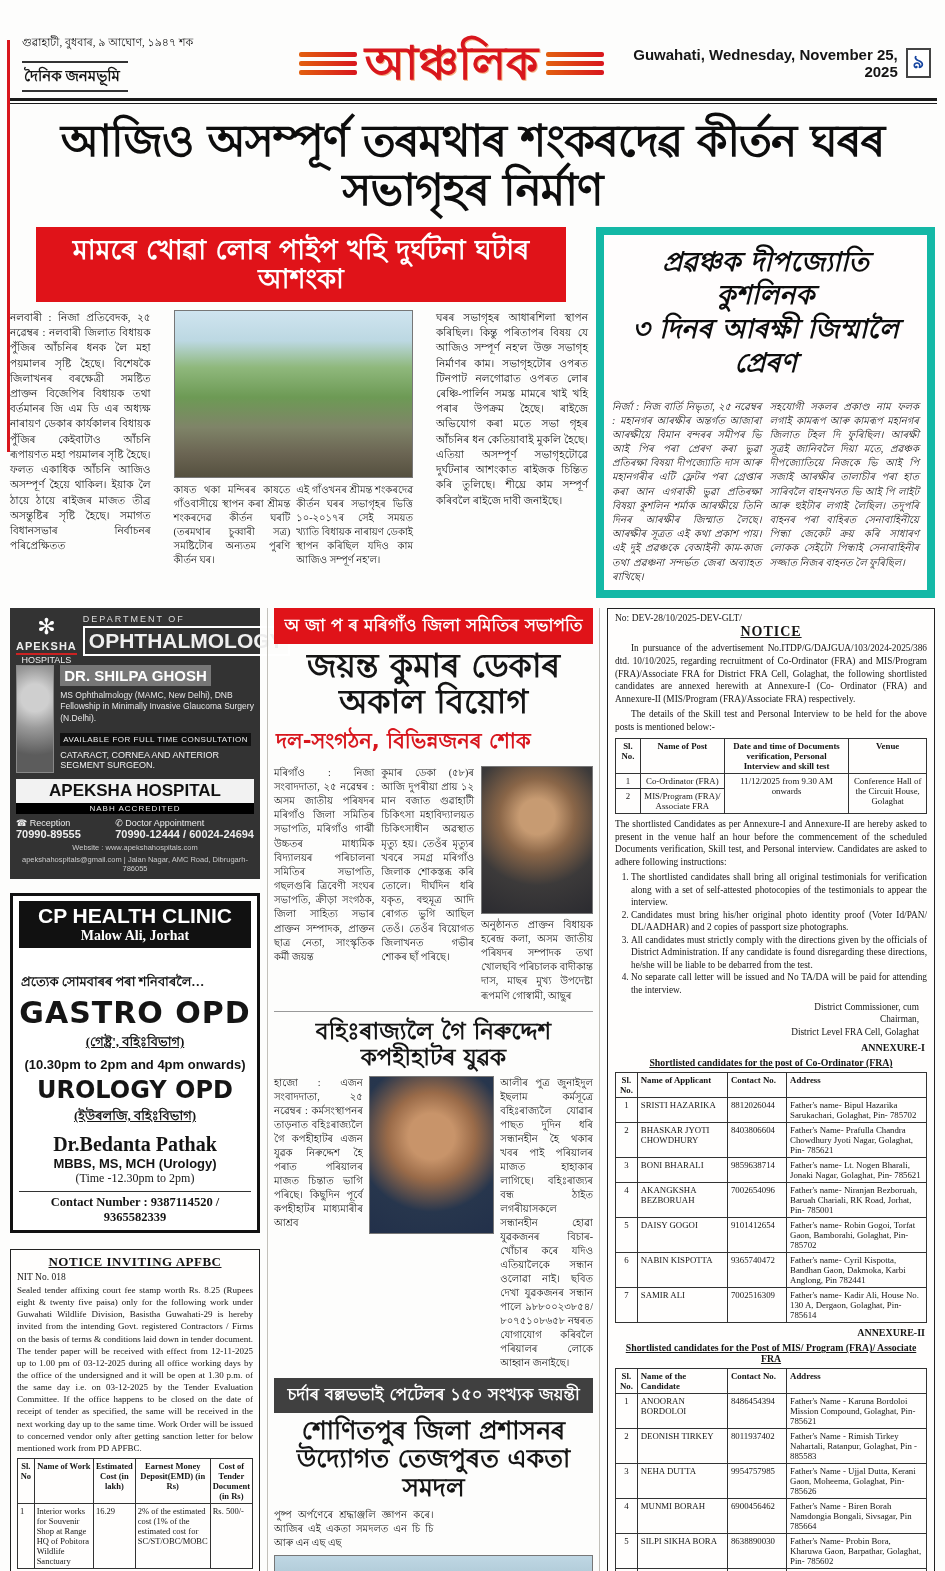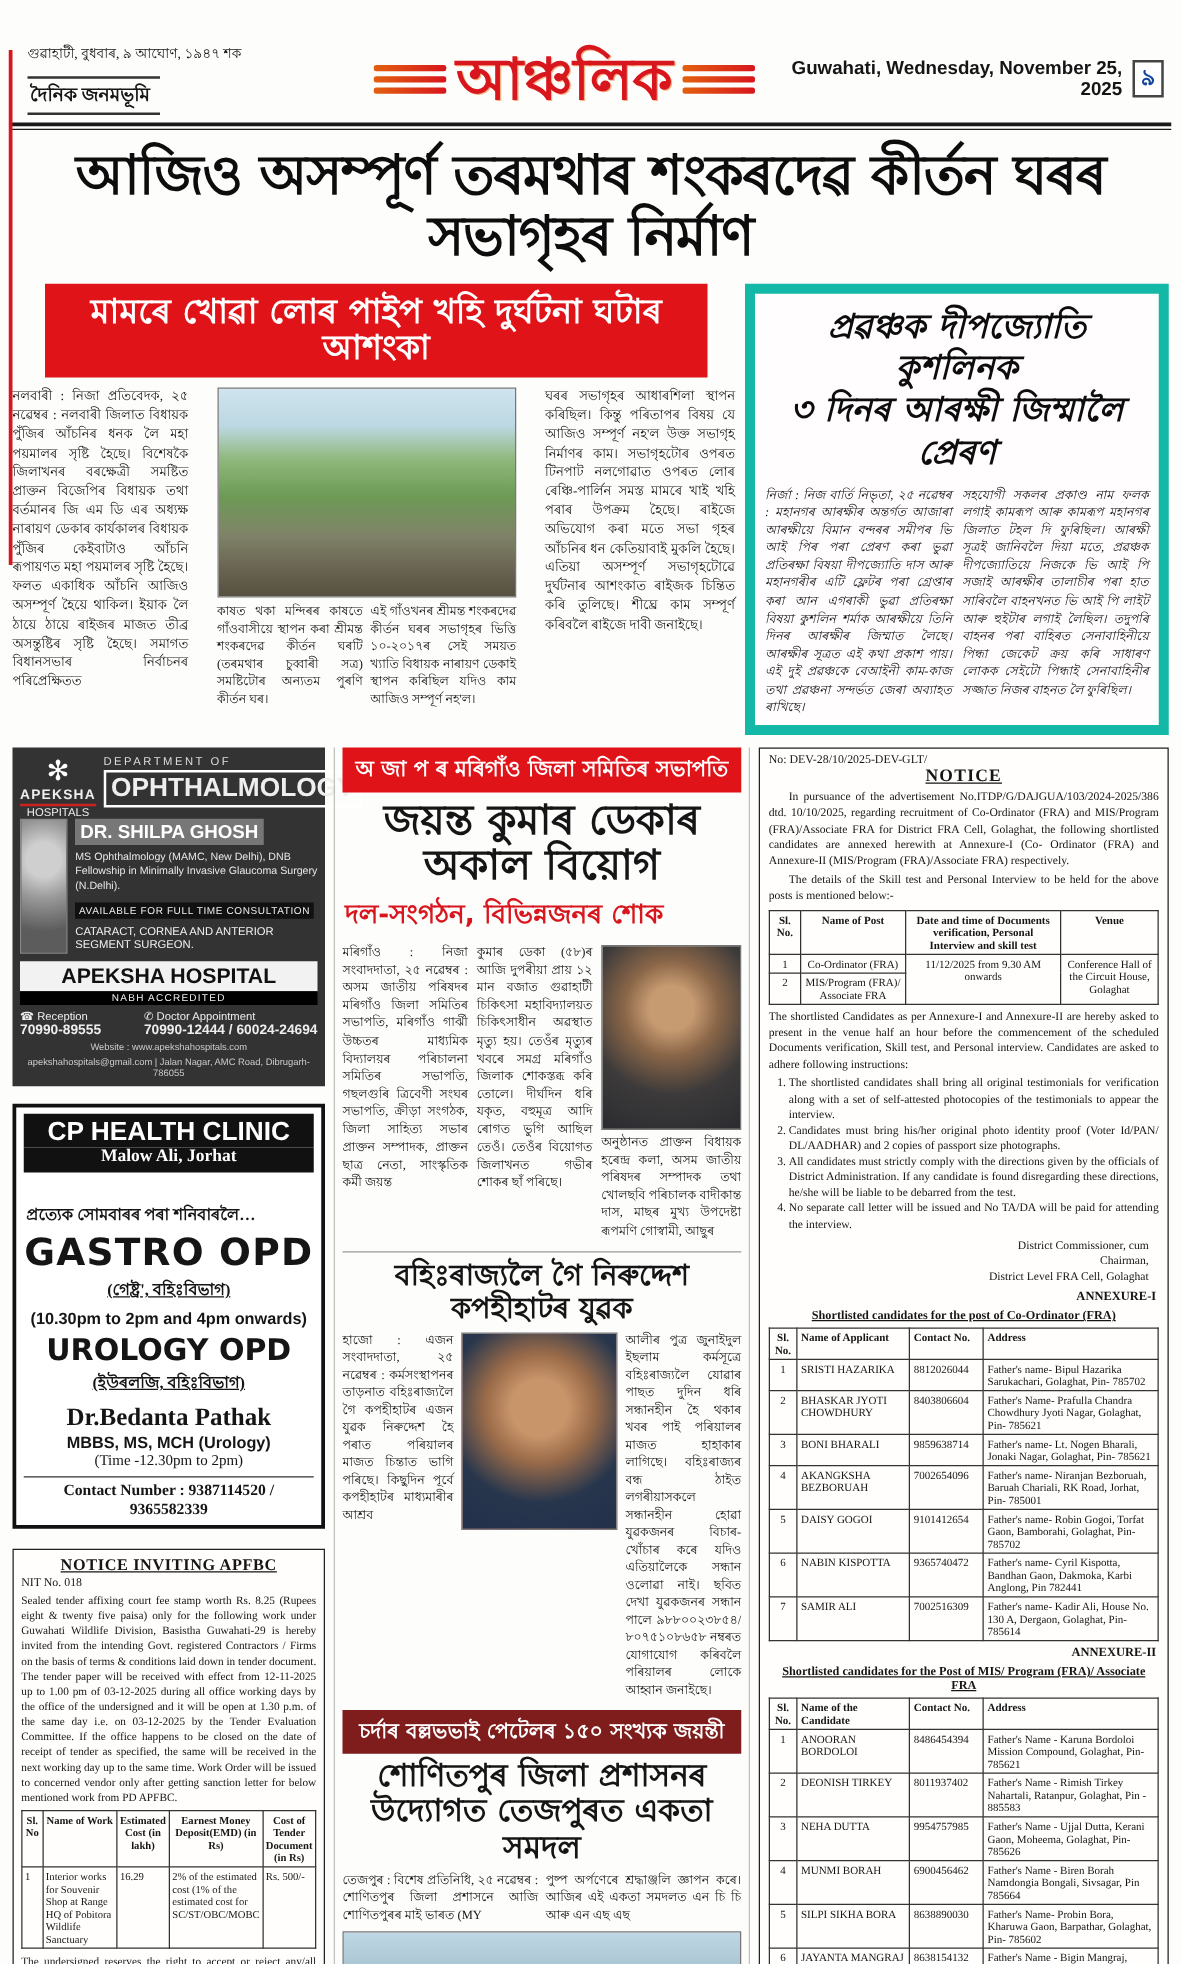--- a/index.html
+++ b/index.html
@@ -33,21 +33,21 @@
   .lead-center { width:252px; }
   .lead-c3 { width:160px; }
   .photo { border:1px solid #777; }
   .lead-photo { width:100%; height:168px; background:
       linear-gradient(180deg,#cfe4ef 0%,#bcd8e2 18%,#8fb87c 34%,#6d9a55 52%,#7f8468 70%,#6b6553 86%,#55503f 100%); }
   .lead-minis { display:flex; gap:6px; margin-top:5px; }
   .lead-minis div { width:50%; font-size:10px; text-align:justify; line-height:1.4; }
   .fraud { width:347px; border:8px solid #14b8a6; padding:6px 8px; background:#fffdfd;font-style:italic; }
   .fraud h2 { font-family:"DejaVu Sans", sans-serif; font-weight:bold; font-size:27px; line-height:1.25; text-align:center; margin:4px 0 10px 0; color:#0d0d0d; }
   .fraud-cols { display:flex; gap:8px; }
-  .fraud-cols div { width:50%; font-size:10px; text-align:justify; line-height:1.42; }
+  .fraud-cols div { width:50%; font-size:10px; text-align:justify; line-height:1.42;margin-top:10px; }
 
   
   .band { display:flex; gap:7px; margin-top:10px; padding:0 2px; }
   .colA { width:250px; }
   .colB { width:333px; border-left:1px solid #c2c0ba; border-right:1px solid #c2c0ba; padding:0 6px; }
   .colC { width:339px; }
 
   
   .apeksha { background:#333; color:#eee; font-family:"Liberation Sans", sans-serif; padding:6px; margin-bottom:14px; }
   .ap-top { display:flex; gap:6px; }
@@ -103,21 +103,21 @@
   .obit-c3 { width:112px; }
   .obit-photo { width:112px; height:148px; background:
       radial-gradient(circle at 50% 34%, #c79b72 0 16%, #8a6648 34%, #3c3a3a 62%, #2b2b30 100%),
       linear-gradient(#d8d4c8,#b5b0a2); margin-bottom:4px; }
   .story-headline { font-family:"DejaVu Sans", sans-serif; font-weight:bold; font-size:23px; text-align:center; line-height:1.15; margin:8px 0 5px 0; border-top:1px solid #999; padding-top:6px; }
   .my-flex { display:flex; gap:6px; }
   .my-col { font-size:10px; text-align:justify; line-height:1.4; width:92px; }
   .my-photo { width:130px; height:158px; background:
       radial-gradient(circle at 50% 38%, #c8946a 0 20%, #9a6b49 38%, #27364d 66%, #22304a 100%),
       linear-gradient(120deg,#b8342c,#d0463a); }
-  .kicker-pink { background:#7f1d1d; color:#fff; font-family:"DejaVu Sans", sans-serif; font-weight:bold; font-size:16.5px; text-align:center; padding:4px 0; margin:8px 0 4px 0; }
+  .kicker-pink { background:#404040; color:#fff; font-family:"DejaVu Sans", sans-serif; font-weight:bold; font-size:16.5px; text-align:center; padding:4px 0; margin:8px 0 4px 0; }
   .unity-headline { font-family:"DejaVu Sans", sans-serif; font-weight:bold; font-size:25px; text-align:center; line-height:1.15; margin-bottom:5px; }
   .unity-top { display:flex; gap:6px; font-size:10px; text-align:justify; line-height:1.4; }
   .unity-top div { width:50%; }
   .unity-photo { width:100%; height:150px; margin:5px 0; background:
       linear-gradient(180deg,#bfd7e4 0%,#a6c2cf 22%,#5d7a52 34%,#4c6a45 44%,#8b8d83 58%,#b3aa97 76%,#9c9280 100%); }
 
   
   .notice { border:1.5px solid #222; padding:4px 7px; font-size:9.3px; background:#fffefd; }
   .notice .refno { font-size:9.5px; }
   .notice h3 { text-align:center; font-size:14px; text-decoration:underline; letter-spacing:1px; margin:1px 0 2px 0; }
@@ -304,21 +304,20 @@
         <div class="my-photo photo"></div>
         <div class="my-col" style="width:96px">আলীৰ পুত্ৰ জুনাইদুল ইছলাম কৰ্মসূত্ৰে বহিঃৰাজ্যলৈ যোৱাৰ পাছত দুদিন ধৰি সন্ধানহীন হৈ থকাৰ খবৰ পাই পৰিয়ালৰ মাজত হাহাকাৰ লাগিছে। বহিঃৰাজ্যৰ বন্ধ ঠাইত লগৰীয়াসকলে সন্ধানহীন হোৱা যুৱকজনৰ বিচাৰ-খোঁচাৰ কৰে যদিও এতিয়ালৈকে সন্ধান ওলোৱা নাই। ছবিত দেখা যুৱকজনৰ সন্ধান পালে ৯৮৮০০২৩৮৫৪/ ৮০৭৫১০৮৬৫৮ নম্বৰত যোগাযোগ কৰিবলৈ পৰিয়ালৰ লোকে আহ্বান জনাইছে।</div>
       </div>
 
       <div class="kicker-pink">চৰ্দাৰ বল্লভভাই পেটেলৰ ১৫০ সংখ্যক জয়ন্তী</div>
       <div class="unity-headline">
         <span>শোণিতপুৰ জিলা প্ৰশাসনৰ</span><br>
         <span>উদ্যোগত তেজপুৰত একতা সমদল</span>
       </div>
       <div class="unity-top">
-        <div>তেজপুৰ : বিশেষ প্ৰতিনিধি, ২৫ নৱেম্বৰ : শোণিতপুৰ জিলা প্ৰশাসনে আজি শোণিতপুৰৰ মাই ভাৰত (MY</div>
         <div>পুষ্প অৰ্পণেৰে শ্ৰদ্ধাঞ্জলি জ্ঞাপন কৰে। আজিৰ এই একতা সমদলত এন চি চি আৰু এন এছ এছ</div>
       </div>
       <div class="unity-photo photo"></div>
 
     </div>
 
     <div class="colC">
       <div class="notice">
         <div class="refno">No: DEV-28/10/2025-DEV-GLT/</div>
         <h3>NOTICE</h3>

